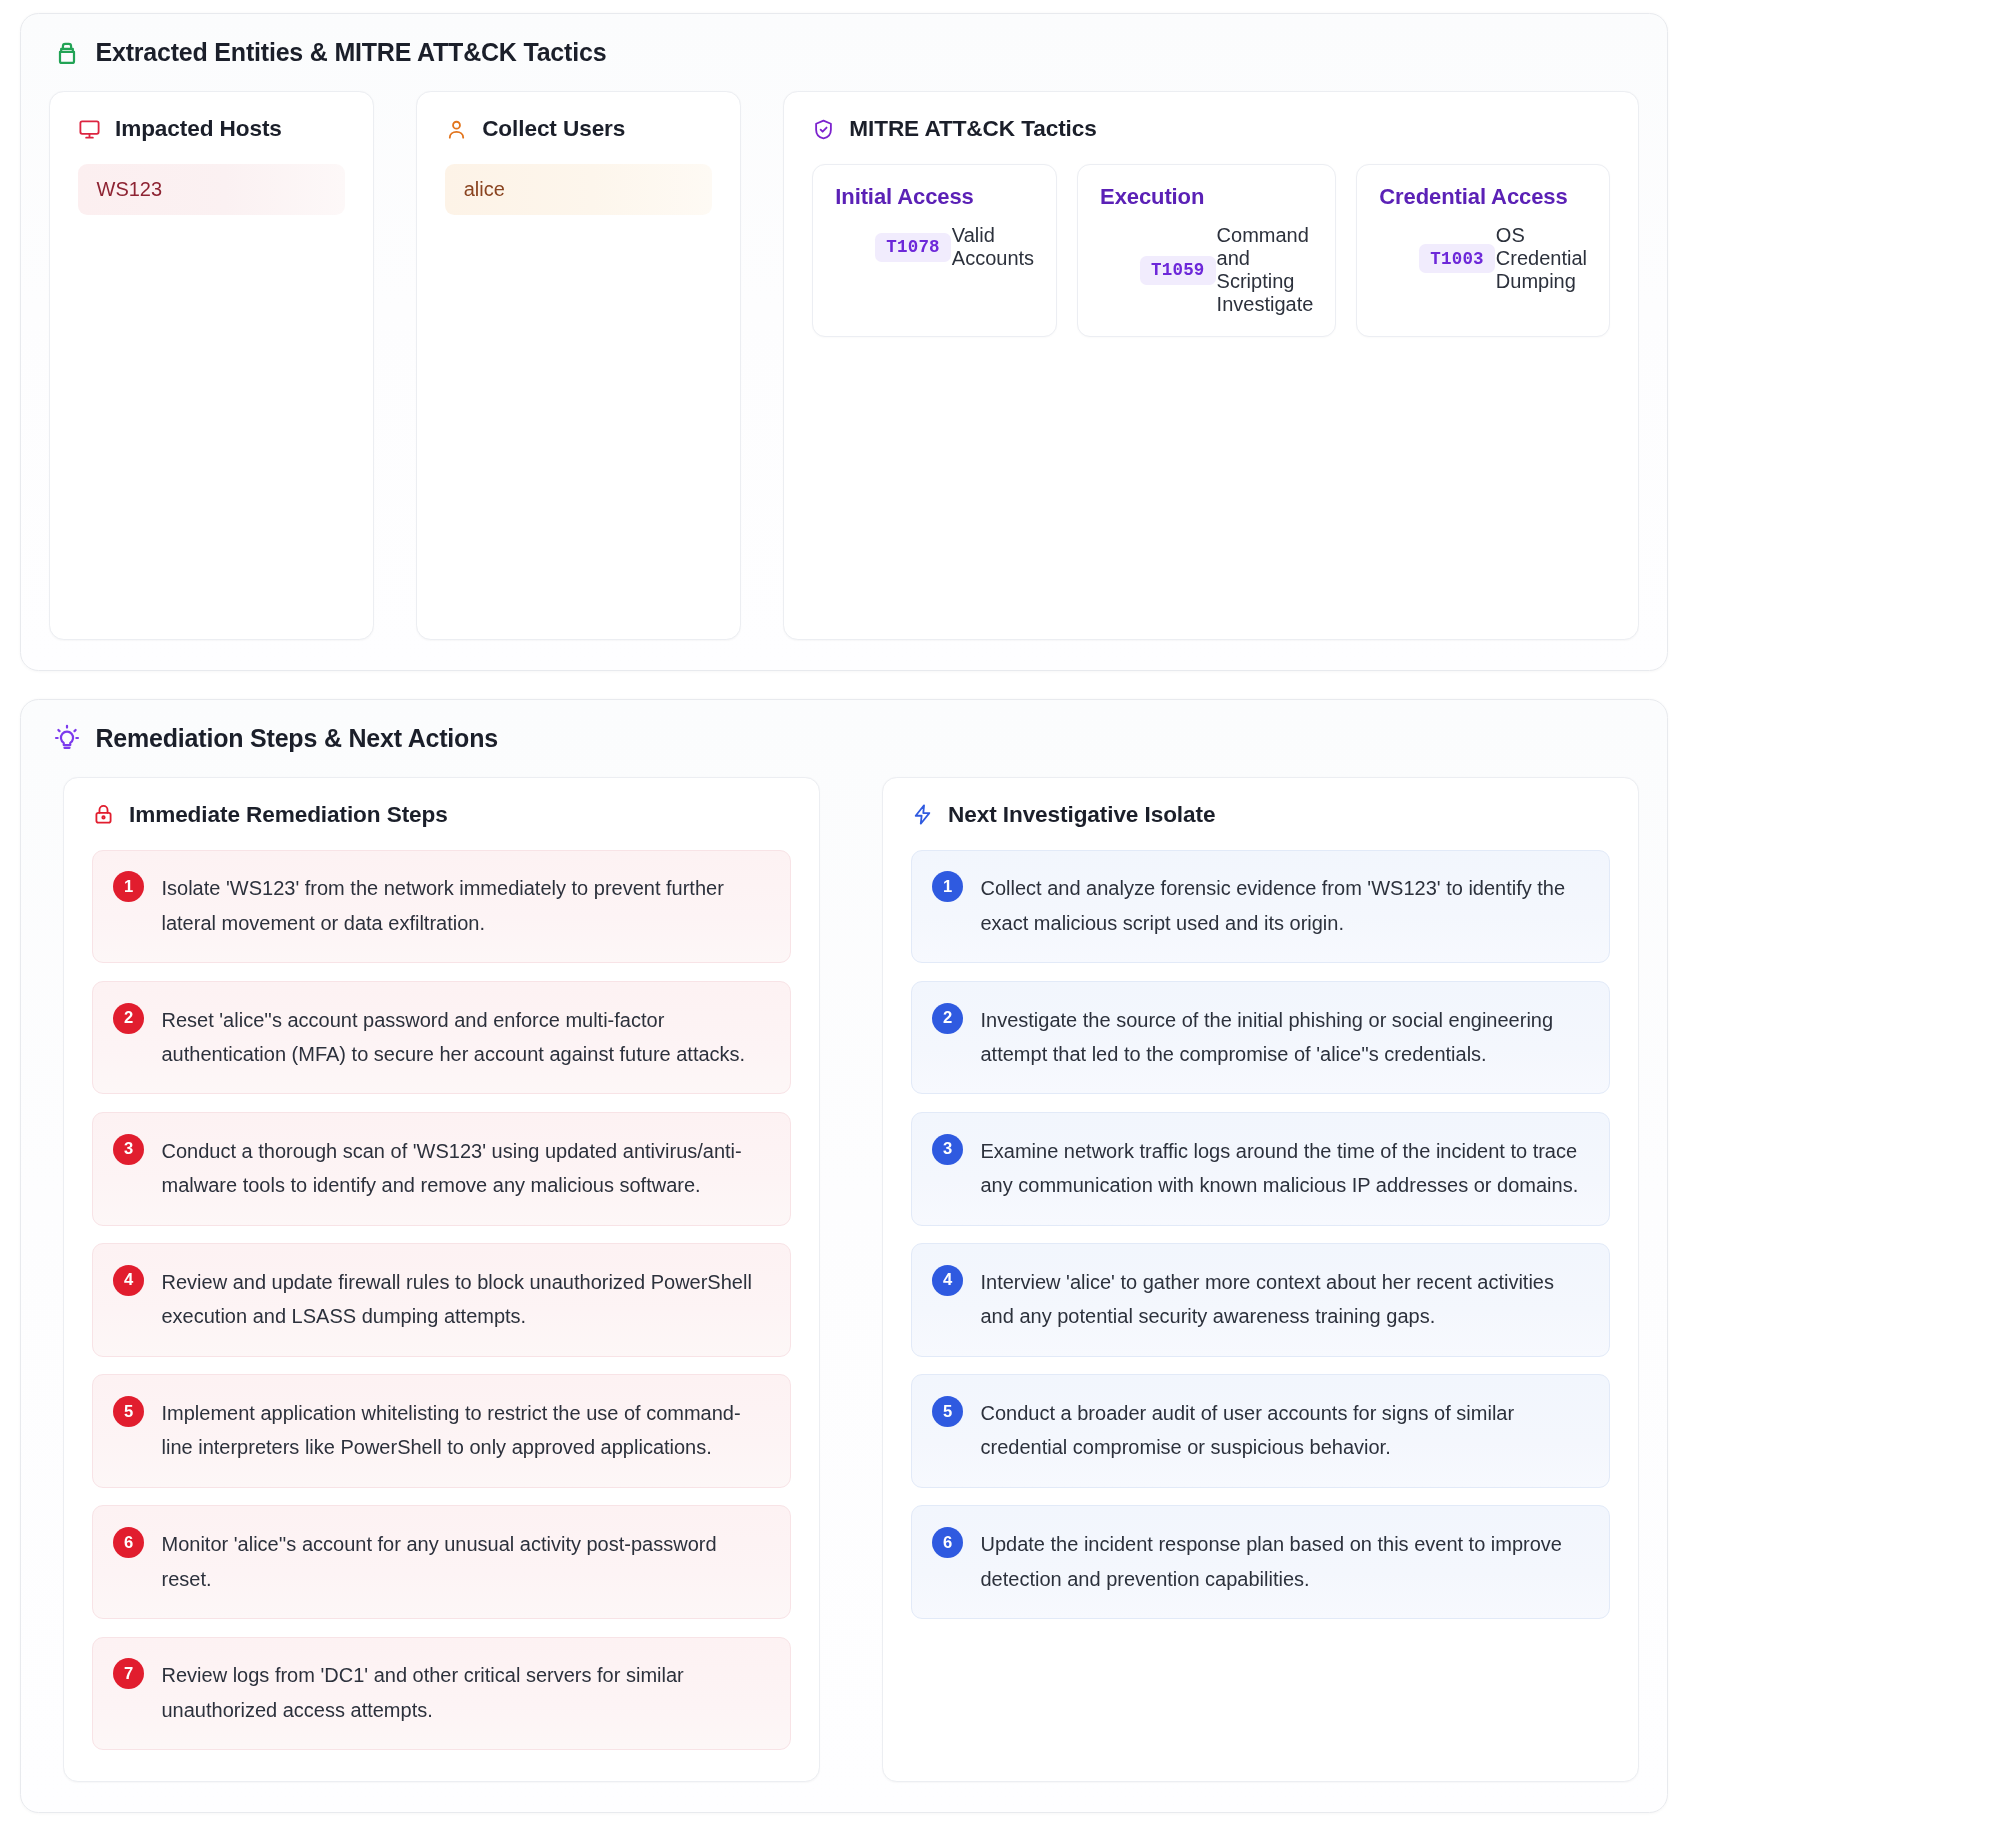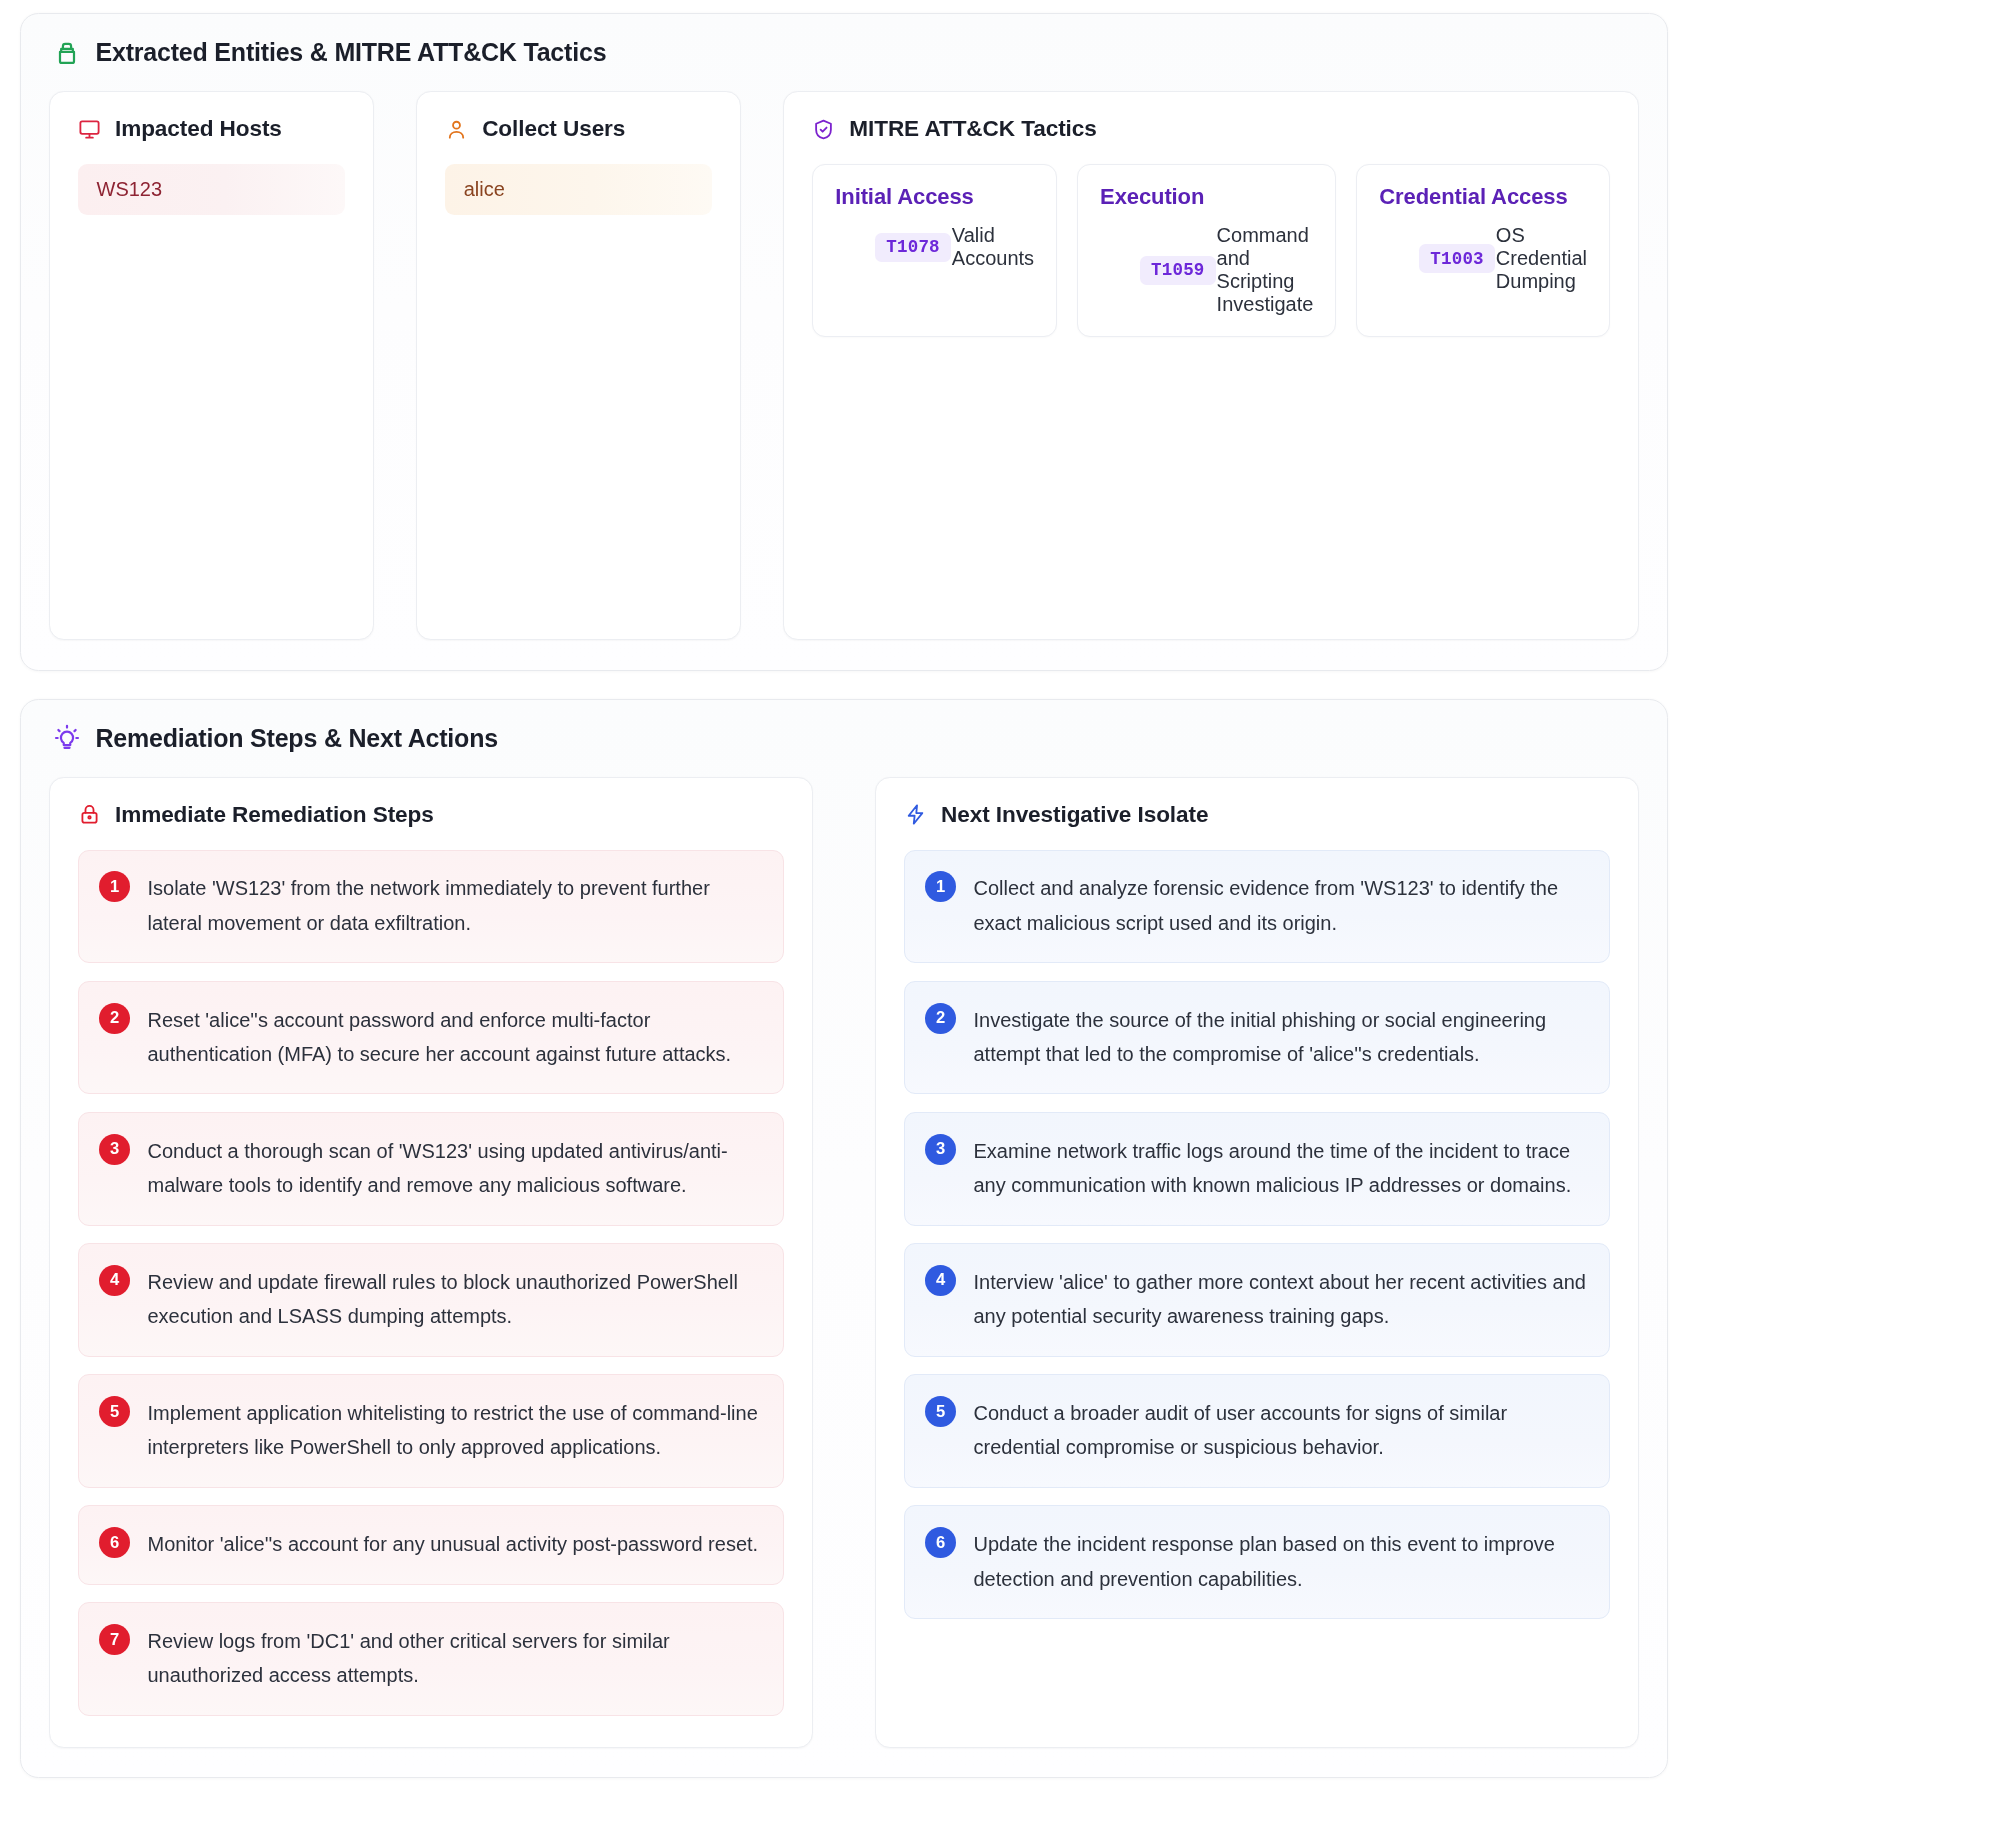--- a/index.html
+++ b/index.html
@@ -129,20 +129,21 @@
   .tech-name {
     font-size: 20px;
     color: #2c313c;
   }
 
   
   .remediation-row {
     display: grid;
     grid-template-columns: 1fr 1fr;
     gap: 62px;
+    margin-left: 14px;
   }
 
   .sub-panel {
     background: #ffffff;
     border: 1.3px solid #eceef2;
     border-radius: 14.8px;
     padding: 24px 28px 31px 28px;
     box-shadow: 0 0.9px 1.8px rgba(16,24,40,0.03);
   }
 

